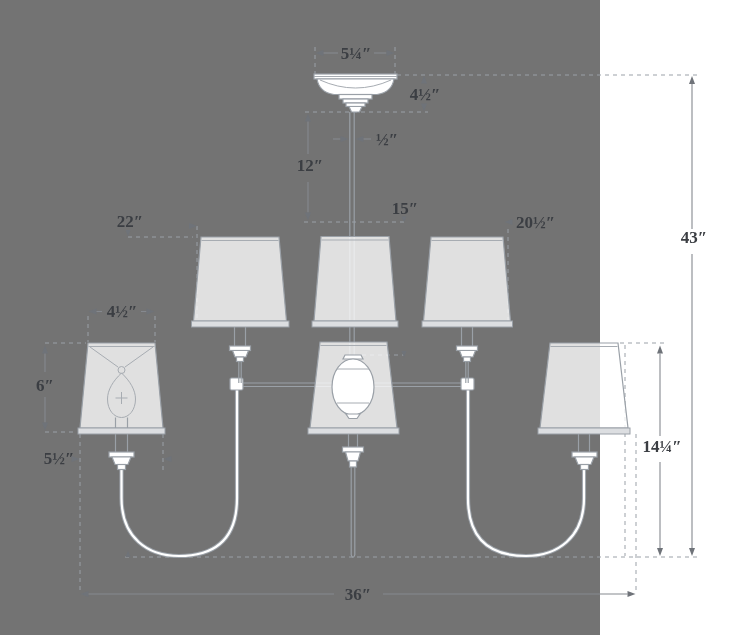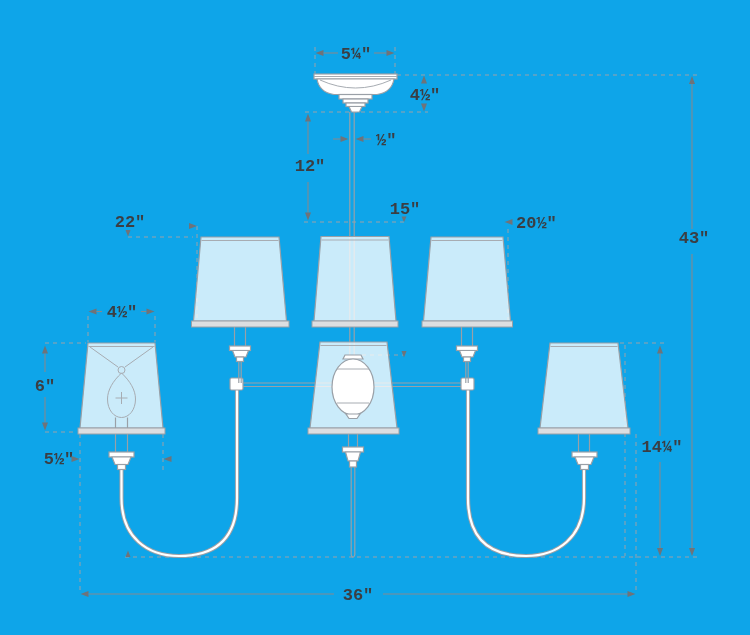--- a/index.html
+++ b/index.html
@@ -1,16 +1,16 @@
 <!DOCTYPE html>
 <html><head>
 <meta charset="utf-8">
 <style>
   html,body{margin:0;padding:0;background:#ffffff;}
-  .stage{width:750px;height:635px;position:relative;background:#0ea5e9;font-family:Liberation Mono, monospace;}
+  .stage{width:600px;height:635px;position:relative;background:#737373;font-family:Liberation Serif, serif;}
   svg{display:block;}
   .dash{stroke:#9ba1a8;stroke-width:1;stroke-dasharray:4 4;fill:none;}
   .ln{stroke:#9aa0a7;stroke-width:1.2;fill:none;}
   .lnthin{stroke:#a7acb2;stroke-width:1;fill:none;}
   .wfill{fill:#ffffff;stroke:#9aa0a7;stroke-width:1.2;}
   .shade{fill:rgba(255,255,255,0.78);stroke:#9aa0a7;stroke-width:1.2;}
   .band{fill:#dcdee1;stroke:#9aa0a7;stroke-width:1;}
   .arm-outer{stroke:#9aa0a7;stroke-width:4.2;fill:none;}
   .arm-inner{stroke:#ffffff;stroke-width:2.2;fill:none;}
   .dim{stroke:#85898f;stroke-width:1.1;fill:none;}

